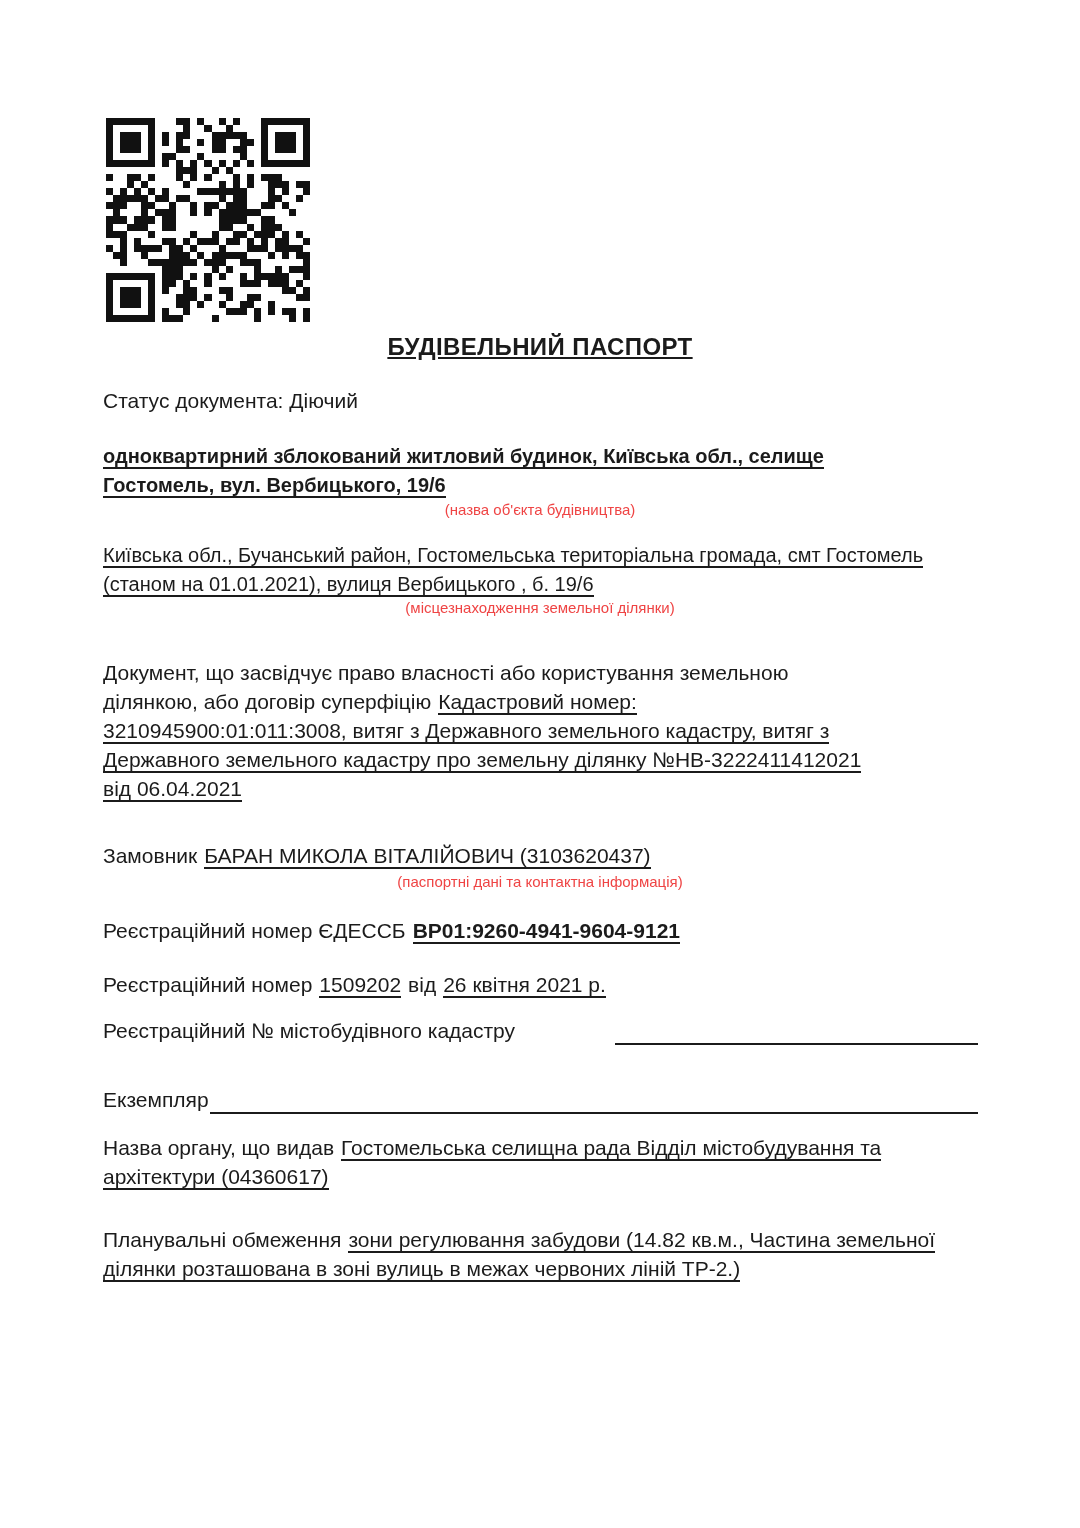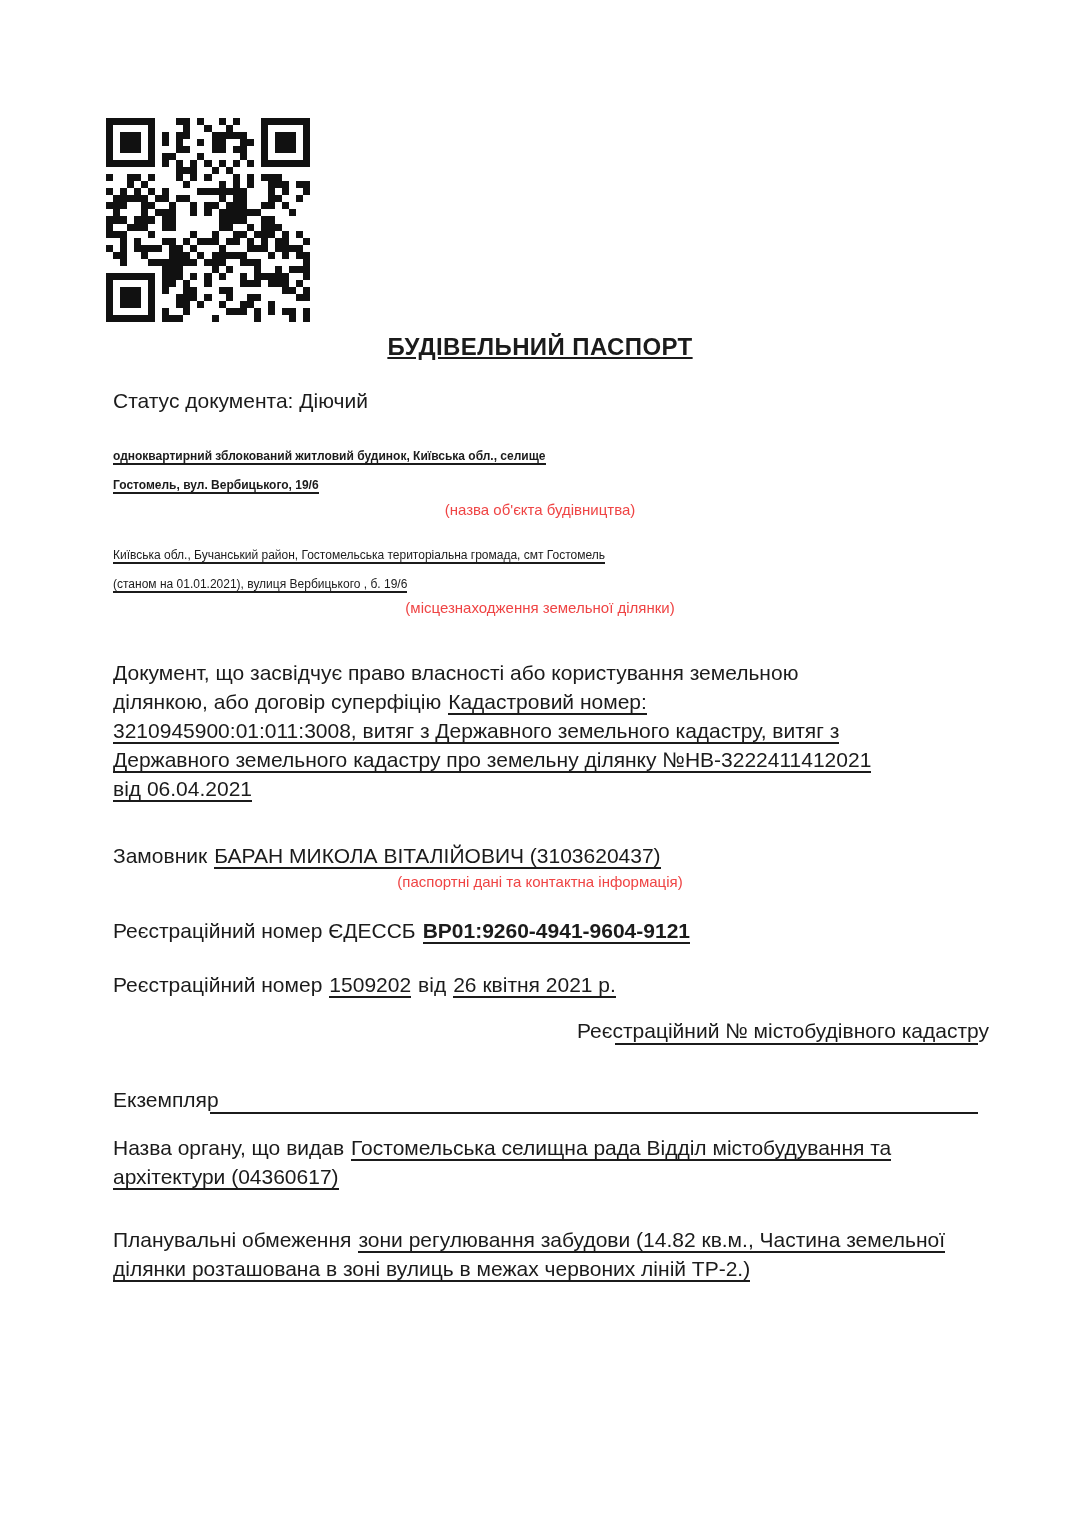--- a/index.html
+++ b/index.html
@@ -26,30 +26,30 @@
     top: 332px;
     text-align: center;
     font-size: 24px;
     font-weight: 700;
     letter-spacing: 0.4px;
     line-height: 29px;
     text-decoration: underline;
   }
   .sec {
     position: absolute;
-    left: 113px;
+    left: 103px;
     width: 876px;
     font-size: 21px;
     line-height: 29px;
   }
   .line { white-space: nowrap; }
   .u { border-bottom: 2px solid #1b1b1b; }
   .bold { font-weight: 700; }
   .semibold { font-weight: 700; }
-  .sz20 { font-size: 12px; }
+  .sz20 { font-size: 20px; }
   .lbl { margin-right: 7px; }
   .mid { margin: 0 7px; }
   .caption {
     position: absolute;
     left: 0;
     width: 100%;
     text-align: center;
     font-size: 15px;
     line-height: 20px;
     color: #ef4444;
@@ -63,21 +63,21 @@
   .pos-status    { top: 386px; }
   .pos-object    { top: 442px; }
   .pos-cap1      { top: 500px; }
   .pos-location  { top: 541px; }
   .pos-cap2      { top: 598px; }
   .pos-ownership { top: 658px; }
   .pos-customer  { top: 841px; }
   .pos-cap3      { top: 872px; }
   .pos-ediessb   { top: 916px; }
   .pos-reg       { top: 970px; }
-  .pos-urban     { top: 1016px; text-align: right; }
+  .pos-urban     { top: 1016px; }
   .blank-urban   { top: 1043px; left: 615px; width: 363px; }
   .pos-copy      { top: 1085px; }
   .blank-copy    { top: 1112px; left: 210px; width: 768px; }
   .pos-authority { top: 1133px; }
   .pos-planning  { top: 1225px; }
 </style>
 </head>
 <body>
 
 <div class="page">

